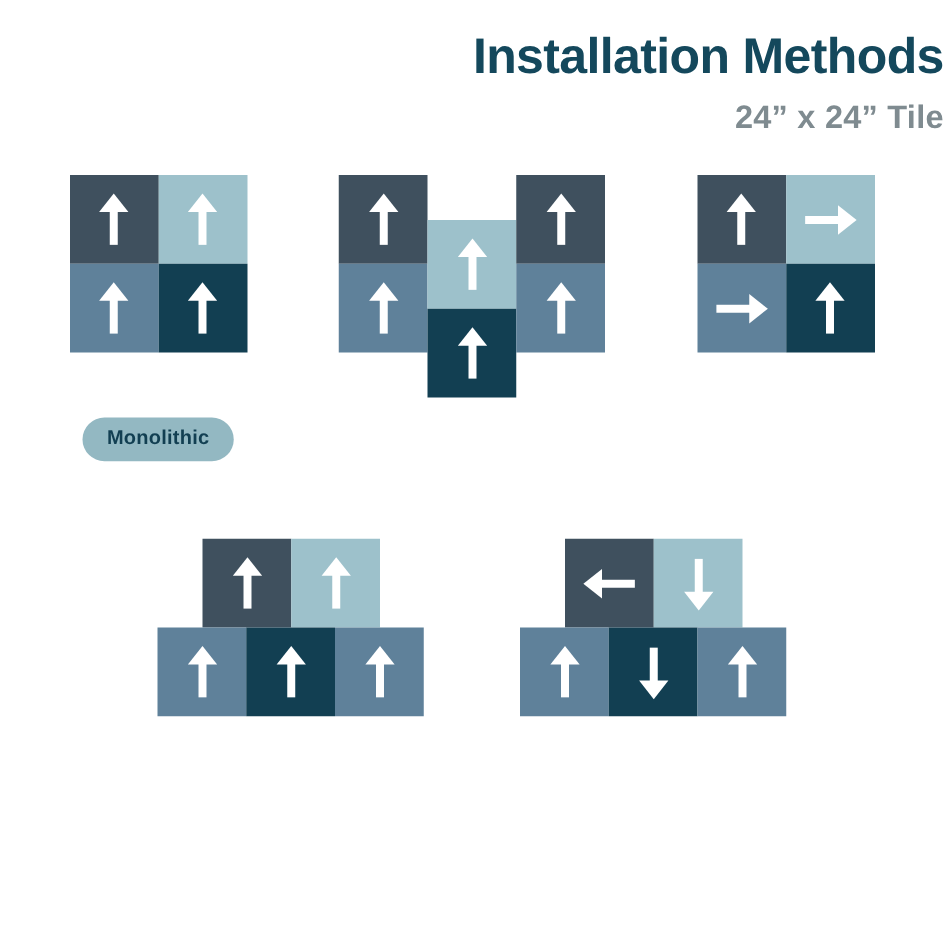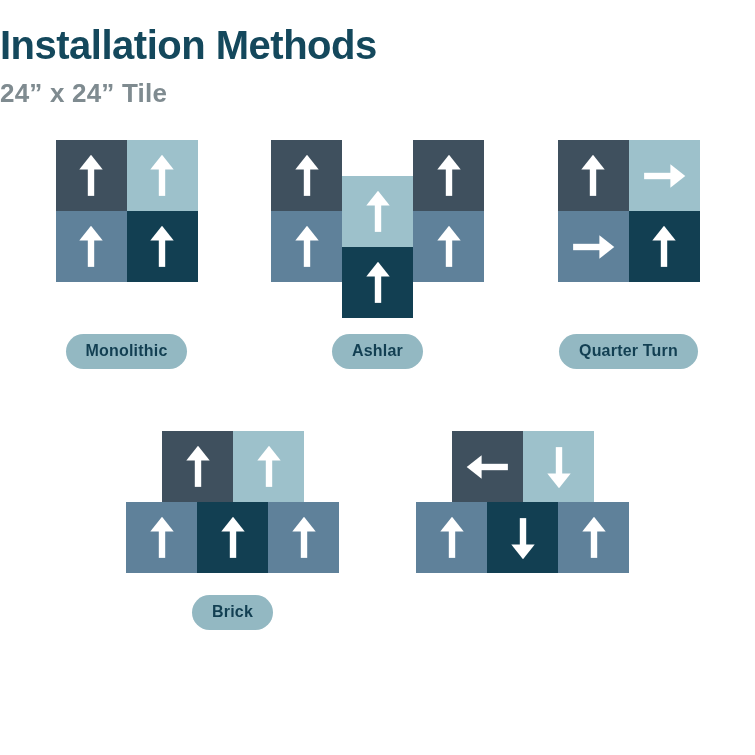--- a/index.html
+++ b/index.html
@@ -19,21 +19,21 @@
   .page {
     width: 755px;
     height: 755px;
     position: relative;
     box-sizing: border-box;
   }
 
   
   .header {
     width: 100%;
-    text-align: left;
+    text-align: right;
     padding-top: 22px;
   }
   .title {
     font-size: 40px;
     font-weight: bold;
     color: #14485c;
     letter-spacing: -0.5px;
     line-height: 1.15;
     margin: 0;
     font-family: "Liberation Sans", sans-serif;
@@ -230,23 +230,20 @@
                   <svg viewBox="0 0 100 100" xmlns="http://www.w3.org/2000/svg">
                     <g transform="rotate(0 50 50)">
                       <rect x="45.5" y="36" width="9" height="42" fill="#ffffff"></rect>
                       <polygon points="50,20 66.5,41 33.5,41" fill="#ffffff"></polygon>
                     </g>
                   </svg>
                 </div>
               </div>
             </div>
           </div>
-          <div class="badge-wrap">
-            <div class="badge">Ashlar</div>
-          </div>
         </div>
         <div class="method method-r1">
           <div style="height: 180px; display: flex; align-items: flex-start; justify-content: center; width: 100%;">
             <div class="canvas" style="width: 142px; height: 142px; position: relative; margin: 0px auto;">
               <div class="tile" style="left: 0px; top: 0px; width: 71px; height: 71px; background: rgb(63, 80, 94);">
                 <div class="arrow">
                   <svg viewBox="0 0 100 100" xmlns="http://www.w3.org/2000/svg">
                     <g transform="rotate(0 50 50)">
                       <rect x="45.5" y="36" width="9" height="42" fill="#ffffff"></rect>
                       <polygon points="50,20 66.5,41 33.5,41" fill="#ffffff"></polygon>
@@ -278,23 +275,20 @@
                 <div class="arrow">
                   <svg viewBox="0 0 100 100" xmlns="http://www.w3.org/2000/svg">
                     <g transform="rotate(0 50 50)">
                       <rect x="45.5" y="36" width="9" height="42" fill="#ffffff"></rect>
                       <polygon points="50,20 66.5,41 33.5,41" fill="#ffffff"></polygon>
                     </g>
                   </svg>
                 </div>
               </div>
             </div>
-          </div>
-          <div class="badge-wrap">
-            <div class="badge">Quarter Turn</div>
           </div>
         </div>
       </div>
     <div class="row row-2">
         <div class="method method-r2">
           <div style="height: 150px; display: flex; align-items: flex-start; justify-content: center; width: 100%;">
             <div class="canvas canvas-brick" style="width: 213px; height: 142px; position: relative; margin: 0px auto;">
               <div class="tile" style="left: 36px; top: 0px; width: 71px; height: 71px; background: rgb(63, 80, 94);">
                 <div class="arrow">
                   <svg viewBox="0 0 100 100" xmlns="http://www.w3.org/2000/svg">
@@ -340,23 +334,20 @@
                   <svg viewBox="0 0 100 100" xmlns="http://www.w3.org/2000/svg">
                     <g transform="rotate(0 50 50)">
                       <rect x="45.5" y="36" width="9" height="42" fill="#ffffff"></rect>
                       <polygon points="50,20 66.5,41 33.5,41" fill="#ffffff"></polygon>
                     </g>
                   </svg>
                 </div>
               </div>
             </div>
           </div>
-          <div class="badge-wrap">
-            <div class="badge">Brick</div>
-          </div>
         </div>
         <div class="method method-r2">
           <div style="height: 150px; display: flex; align-items: flex-start; justify-content: center; width: 100%;">
             <div class="canvas canvas-brick" style="width: 213px; height: 142px; position: relative; margin: 0px auto;">
               <div class="tile" style="left: 36px; top: 0px; width: 71px; height: 71px; background: rgb(63, 80, 94);">
                 <div class="arrow">
                   <svg viewBox="0 0 100 100" xmlns="http://www.w3.org/2000/svg">
                     <g transform="rotate(270 50 50)">
                       <rect x="45.5" y="36" width="9" height="42" fill="#ffffff"></rect>
                       <polygon points="50,20 66.5,41 33.5,41" fill="#ffffff"></polygon>

